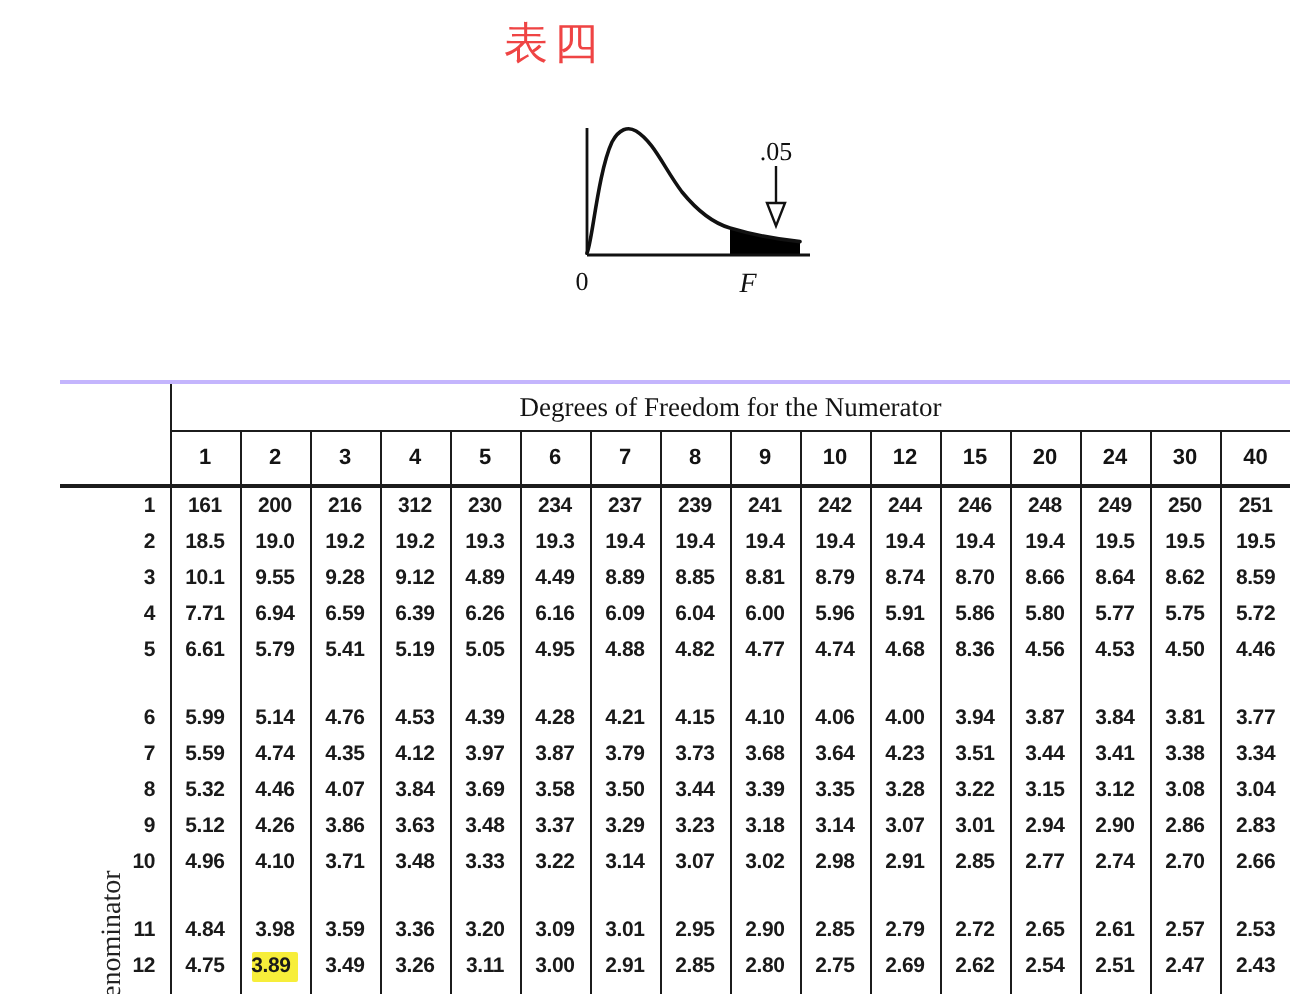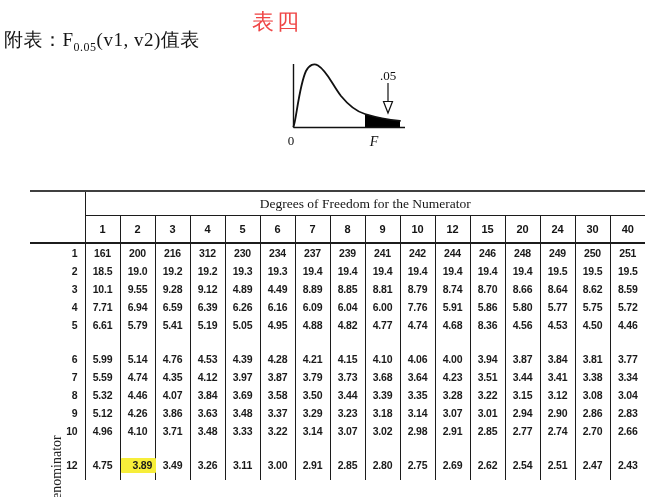--- a/index.html
+++ b/index.html
@@ -17,21 +17,21 @@
     letter-spacing:0.5px;
   }
   .doc-heading sub { font-size:12px; }
   
   .fig { position:absolute; left:283px; top:56px; width:126px; height:96px; }
   .fig text { font-family:"Liberation Serif", serif; fill:#111; }
   
   .ftable-wrap { position:absolute; left:30px; top:190px; width:615px; }
   table.ftable {
     border-collapse:collapse; table-layout:fixed; width:615px;
-    border-top:2px solid #404040;
+    border-top:2px solid #c4b5fd;
     font-family:"Liberation Sans", sans-serif;
   }
   table.ftable col.lab { width:55px; }
   table.ftable col.d   { width:35px; }
   .ftable th, .ftable td { padding:0; margin:0; }
   .ftable .deg-header {
     height:23px; font-family:"Liberation Serif", serif; font-weight:normal;
     font-size:13.5px; text-align:center; vertical-align:middle; color:#141414;
     border-left:1px solid #1c1c1c; border-bottom:1px solid #1c1c1c;
   }
@@ -45,38 +45,37 @@
     height:18px; font-size:10.5px; font-weight:bold; text-align:center;
     vertical-align:middle; color:#1a1a1a; letter-spacing:-0.2px;
   }
   .ftable tbody td.dcell { border-left:1px solid #1c1c1c; }
   .ftable tbody td.rowlabel {
     text-align:right; padding-right:7px; font-size:10.5px; font-weight:bold;
   }
   .ftable tr.gap td { height:16px; }
   .ftable tr.tailsp td { height:6px; }
   .highlight {
-    display:inline-block; padding:1px 4px 2px 12px; border-radius:1px;
+    display:inline-block; padding:1px 4px 2px 0; border-radius:1px;
   }
   
   .vlabel {
     position:absolute; left:49px; top:499px; width:112px;
     transform:rotate(-90deg); transform-origin:0 0;
     font-family:"Liberation Serif", serif; font-size:14px; color:#222;
     white-space:nowrap;
   }
 </style>
 </head>
 <body>
 
 <div class="page">
 
   <div class="doc-title">表四</div>
 
-  <div class="doc-heading"><span>附表：F</span><sub>0.05</sub><span>(v1, v2)值表</span></div>
 
   <svg class="fig" viewBox="0 0 126 96">
 
     <path d="M82,58 C92,61 105,63.6 117,64.8 L117,71.5 L82,71.5 Z" fill="#000"></path>
 
     <path d="M10.5,70.5 C13,66 16,30 23,15 C26.5,8.5 31,7 35,9.5 C44,15 49,28 58,40 C67,51 75,56 82,58 C92,61 105,63.6 117,64.8" fill="none" stroke="#111" stroke-width="1.8" stroke-linecap="round"></path>
 
     <path d="M10.5,8 L10.5,71.5" stroke="#111" stroke-width="1.4" fill="none"></path>
     <path d="M10.5,71.5 L122,71.5" stroke="#111" stroke-width="1.4" fill="none"></path>
 
@@ -196,21 +195,21 @@
             <td class="rowlabel">4</td>
             <td class="dcell">7.71</td>
             <td class="dcell">6.94</td>
             <td class="dcell">6.59</td>
             <td class="dcell">6.39</td>
             <td class="dcell">6.26</td>
             <td class="dcell">6.16</td>
             <td class="dcell">6.09</td>
             <td class="dcell">6.04</td>
             <td class="dcell">6.00</td>
-            <td class="dcell">7.76</td>
+            <td class="dcell">5.96</td>
             <td class="dcell">5.91</td>
             <td class="dcell">5.86</td>
             <td class="dcell">5.80</td>
             <td class="dcell">5.77</td>
             <td class="dcell">5.75</td>
             <td class="dcell">5.72</td>
           </tr>
           <tr>
             <td class="rowlabel">5</td>
             <td class="dcell">6.61</td>
@@ -357,20 +356,39 @@
             <td class="dcell"></td>
             <td class="dcell"></td>
             <td class="dcell"></td>
             <td class="dcell"></td>
             <td class="dcell"></td>
             <td class="dcell"></td>
             <td class="dcell"></td>
             <td class="dcell"></td>
           </tr>
           <tr>
+            <td class="rowlabel">11</td>
+            <td class="dcell">4.84</td>
+            <td class="dcell">3.98</td>
+            <td class="dcell">3.59</td>
+            <td class="dcell">3.36</td>
+            <td class="dcell">3.20</td>
+            <td class="dcell">3.09</td>
+            <td class="dcell">3.01</td>
+            <td class="dcell">2.95</td>
+            <td class="dcell">2.90</td>
+            <td class="dcell">2.85</td>
+            <td class="dcell">2.79</td>
+            <td class="dcell">2.72</td>
+            <td class="dcell">2.65</td>
+            <td class="dcell">2.61</td>
+            <td class="dcell">2.57</td>
+            <td class="dcell">2.53</td>
+          </tr>
+          <tr>
             <td class="rowlabel">12</td>
             <td class="dcell">4.75</td>
             <td class="dcell"><span class="highlight" style="background: rgb(247, 238, 58);">3.89</span></td>
             <td class="dcell">3.49</td>
             <td class="dcell">3.26</td>
             <td class="dcell">3.11</td>
             <td class="dcell">3.00</td>
             <td class="dcell">2.91</td>
             <td class="dcell">2.85</td>
             <td class="dcell">2.80</td>

